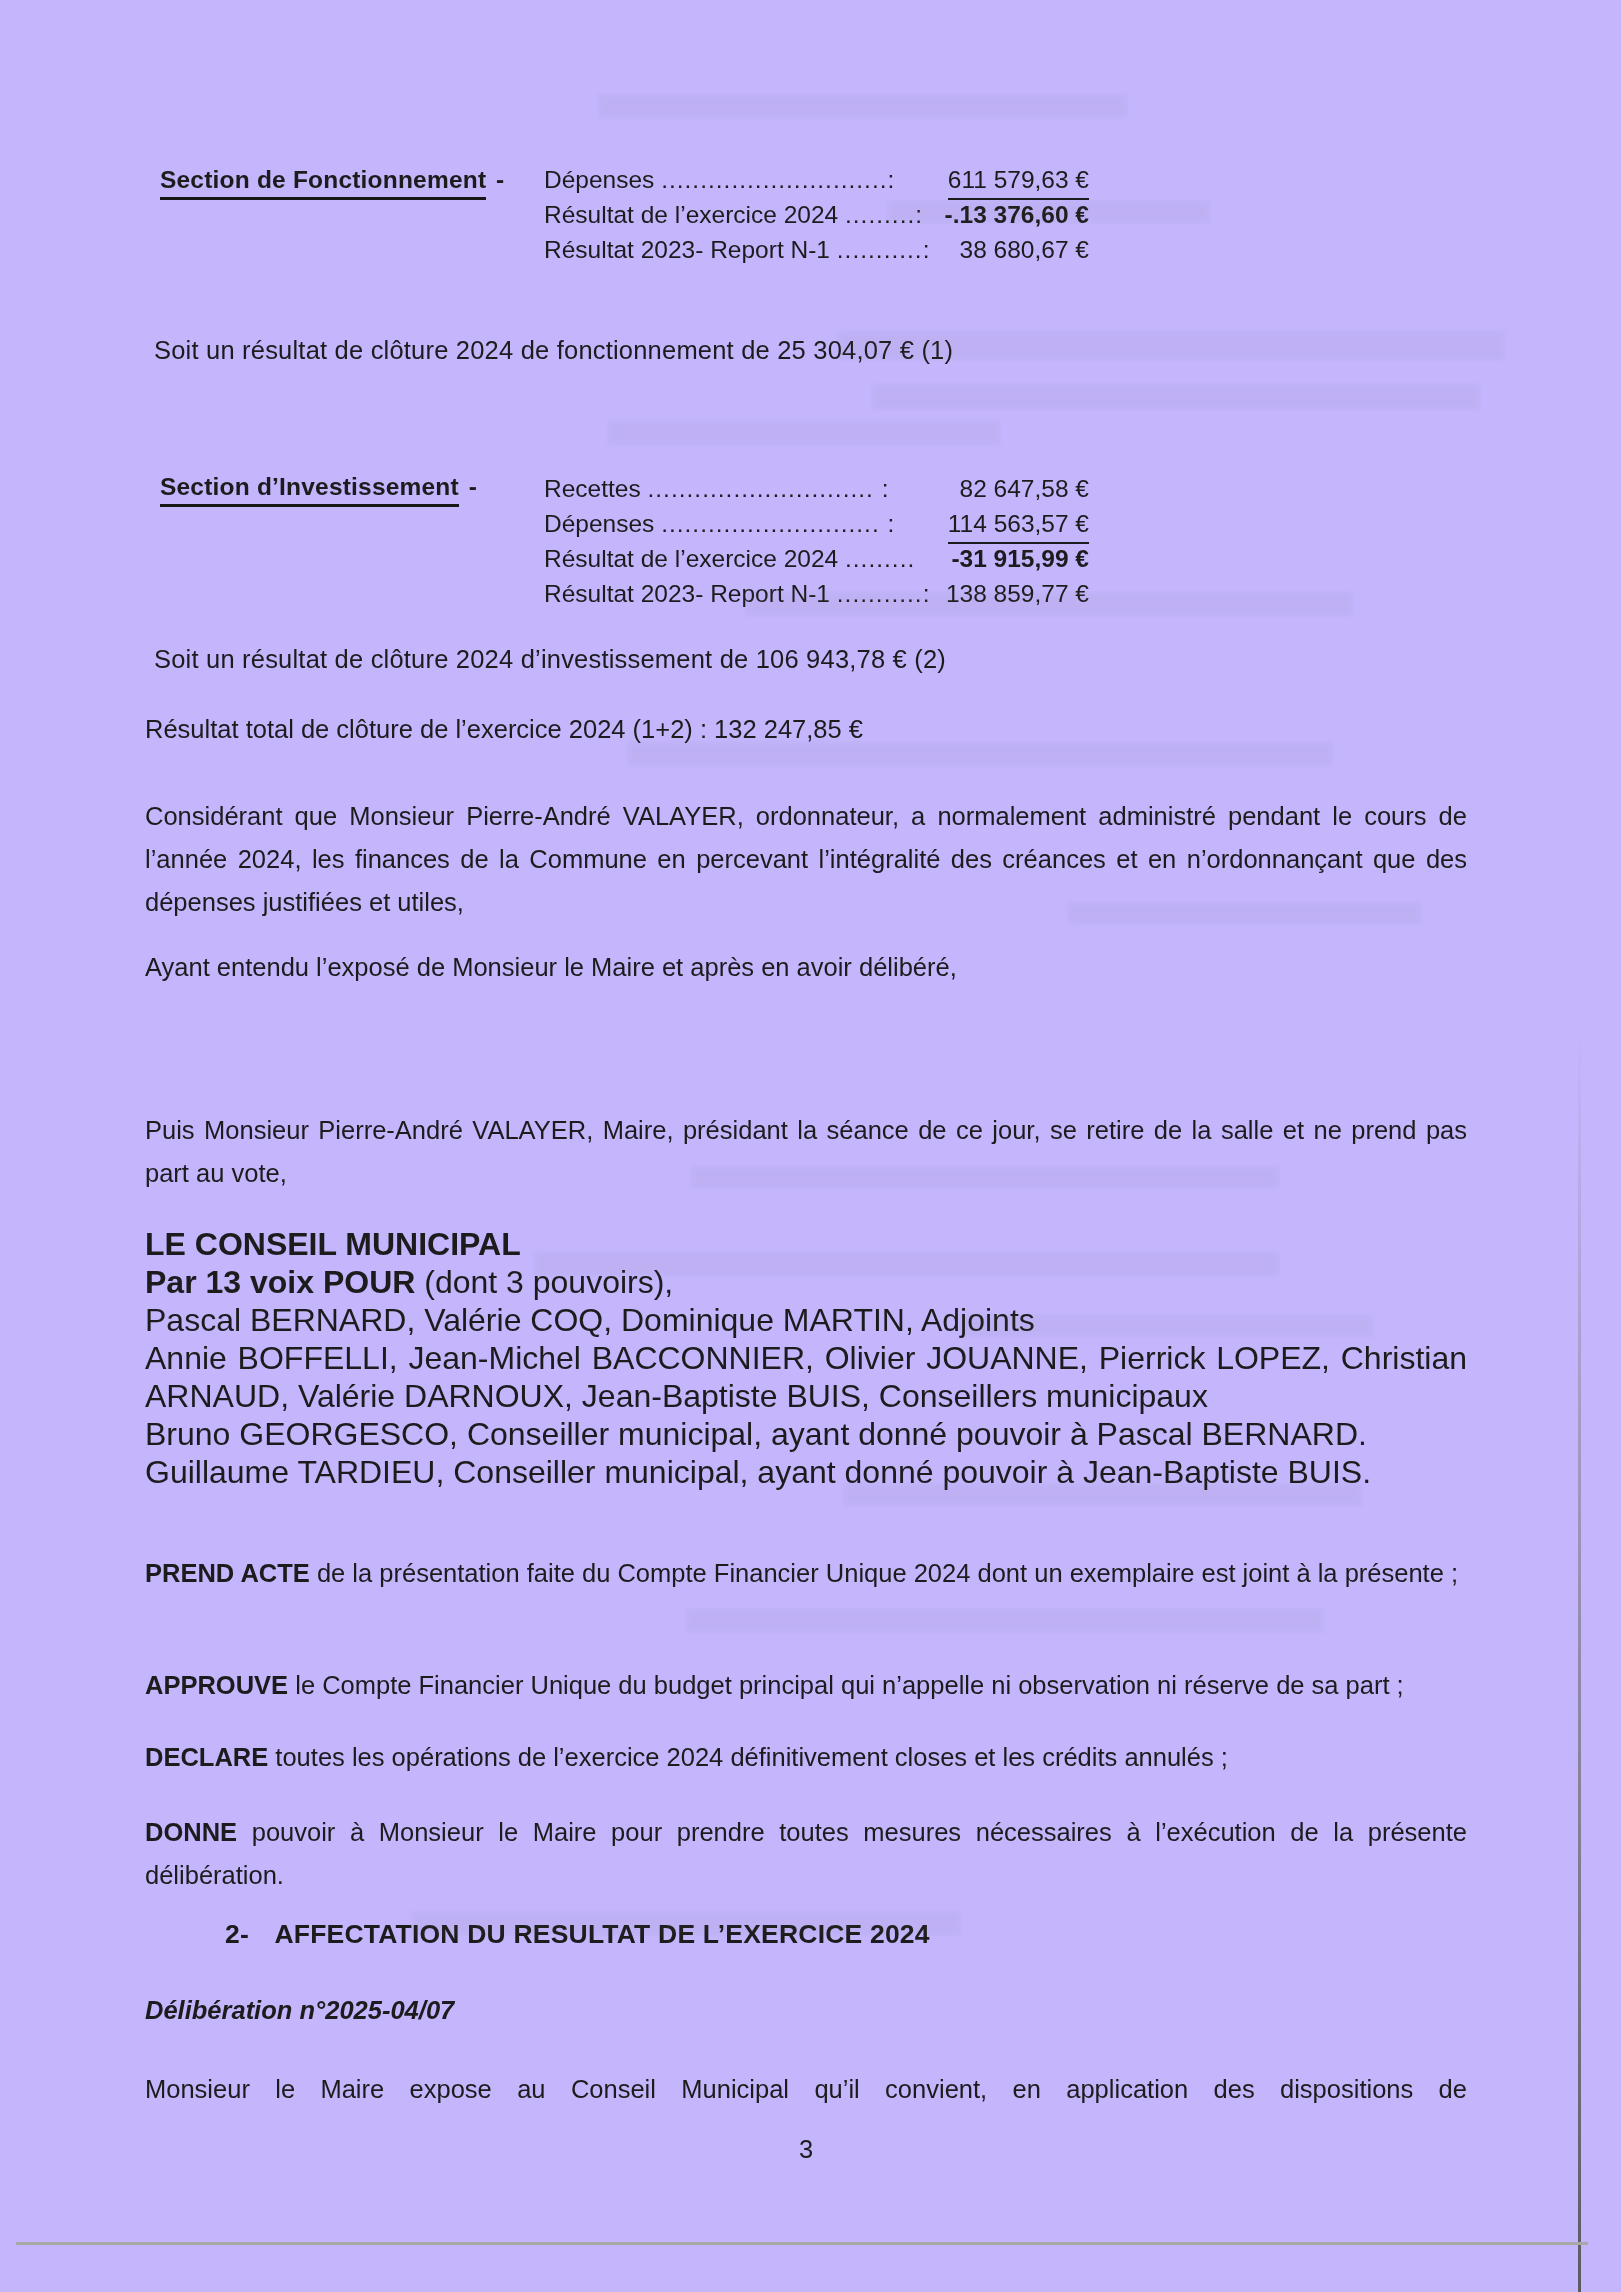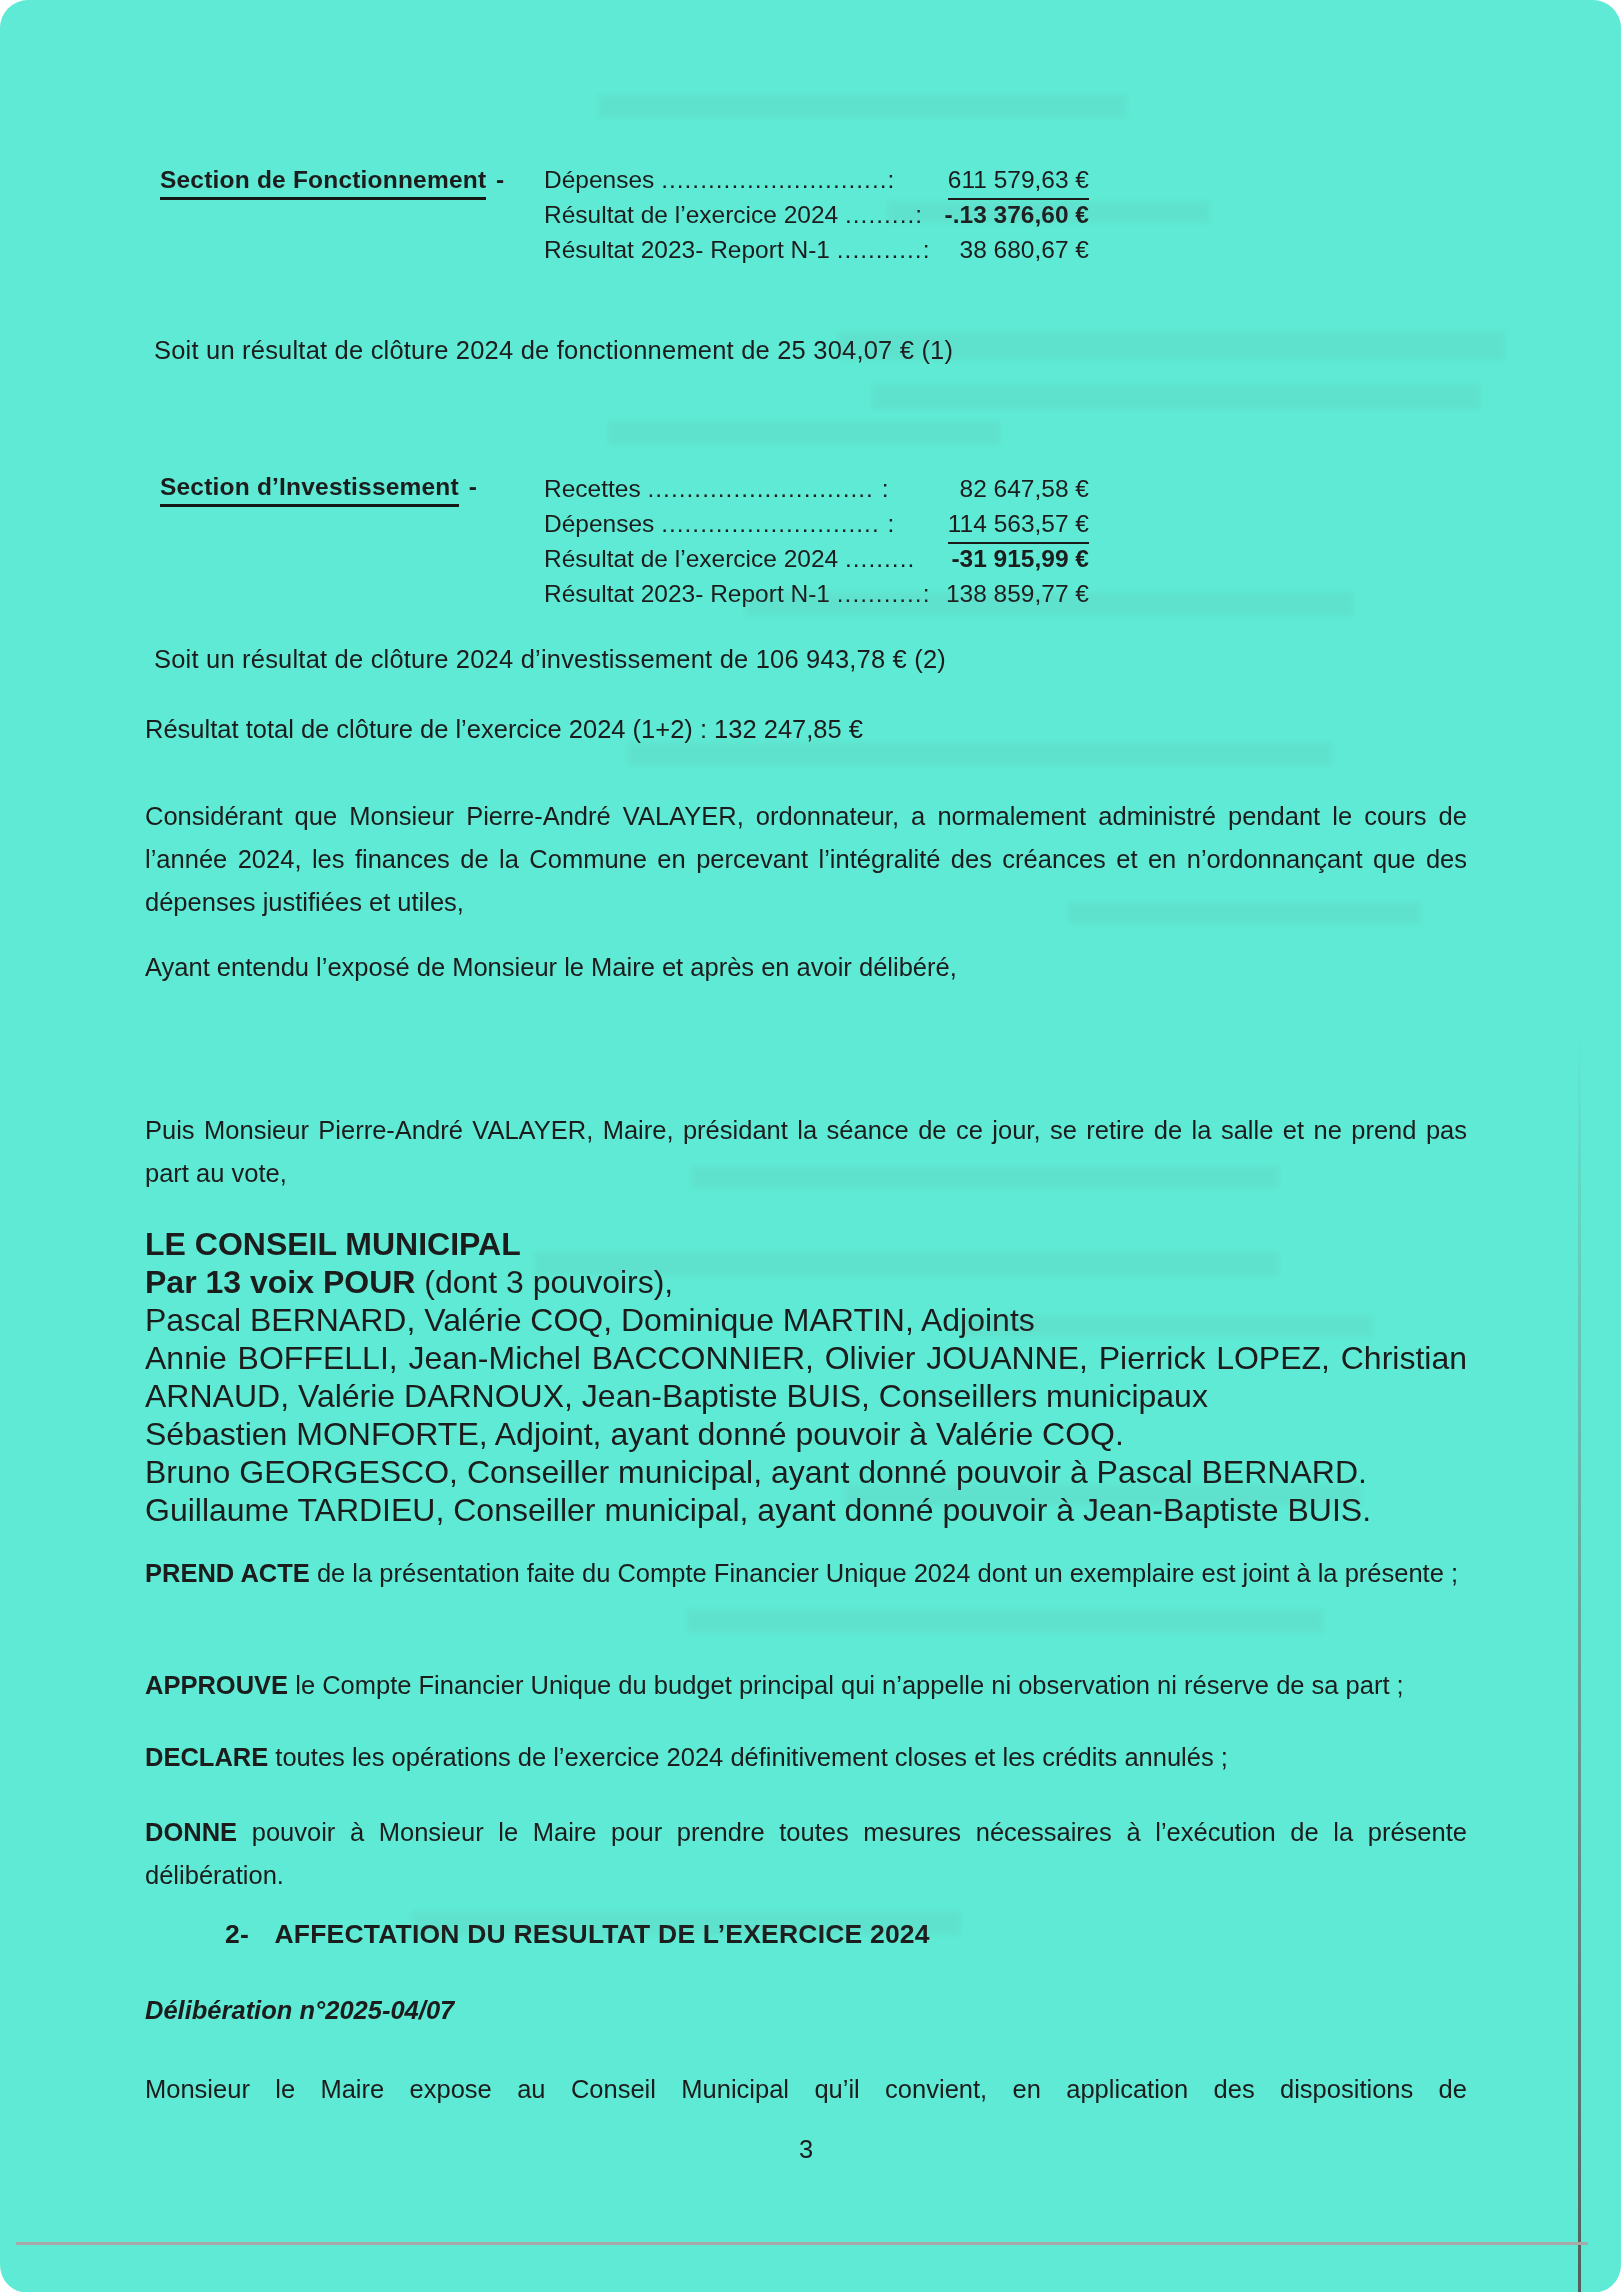--- a/index.html
+++ b/index.html
@@ -1,21 +1,20 @@
 <!DOCTYPE html>
 <html lang="fr"><head>
 <meta charset="utf-8">
 <style>
   html,body { margin:0; padding:0; background:#ffffff; }
   .canvas {
     position:relative; width:1621px; height:2293px; margin:0 auto;
-    background:#5eead4; overflow:hidden;
+    background:#c4b5fd; overflow:hidden;
     font-family:"Liberation Sans","DejaVu Sans",sans-serif;
     color:#1c1c1c;
-    border-radius:28px;
     -webkit-font-smoothing:antialiased;
   }
 
   
   .fin-block { position:absolute; left:160px; width:1078px; font-size:24.5px; }
   .fin-title {
     display:inline-block; font-weight:bold; letter-spacing:0.2px;
     border-bottom:3.9px solid #161616; padding-bottom:2.9px; white-space:nowrap;
   }
   .fin-dash { font-weight:bold; margin-left:9.8px; }
@@ -109,21 +108,20 @@
   <p class="para single" style="top:946px;">Ayant entendu l’exposé de Monsieur le Maire et après en avoir délibéré,</p>
 
 
   <p class="para" style="top:1109px;">Puis Monsieur Pierre-André VALAYER, Maire, présidant la séance de ce jour, se retire de la salle et ne prend pas part au vote,</p>
 
   <div class="council" style="top:1225px;">
     <p><strong>LE CONSEIL MUNICIPAL</strong></p>
     <p><strong>Par 13 voix POUR</strong><span> (dont 3 pouvoirs),</span></p>
     <p>Pascal BERNARD, Valérie COQ, Dominique MARTIN, Adjoints</p>
     <p>Annie BOFFELLI, Jean-Michel BACCONNIER, Olivier JOUANNE, Pierrick LOPEZ, Christian ARNAUD, Valérie DARNOUX, Jean-Baptiste BUIS, Conseillers municipaux</p>
-    <p>Sébastien MONFORTE, Adjoint, ayant donné pouvoir à Valérie COQ.</p>
     <p>Bruno GEORGESCO, Conseiller municipal, ayant donné pouvoir à Pascal BERNARD.</p>
     <p>Guillaume TARDIEU, Conseiller municipal, ayant donné pouvoir à Jean-Baptiste BUIS.</p>
   </div>
 
   <p class="para" style="top:1552px;"><strong>PREND ACTE</strong><span> de la présentation faite du Compte Financier Unique 2024 dont un exemplaire est joint à la présente ;</span></p>
 
   <p class="para single" style="top:1664px;"><strong>APPROUVE</strong><span> le Compte Financier Unique du budget principal qui n’appelle ni observation ni réserve de sa part ;</span></p>
 
   <p class="para single" style="top:1736px;"><strong>DECLARE</strong><span> toutes les opérations de l’exercice 2024 définitivement closes et les crédits annulés ;</span></p>
 

